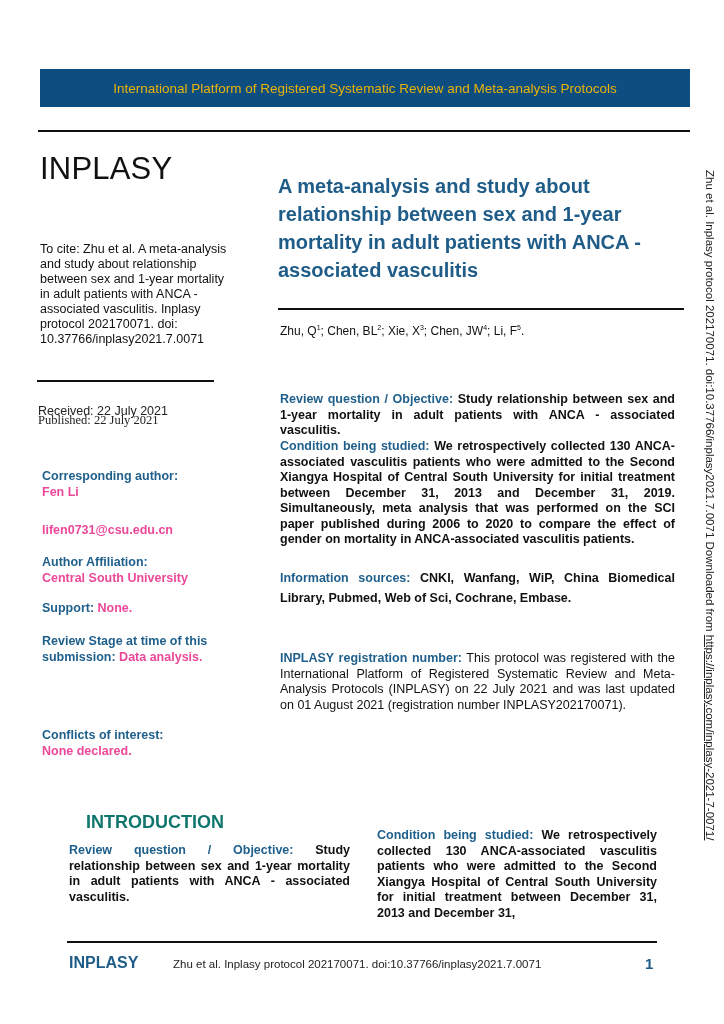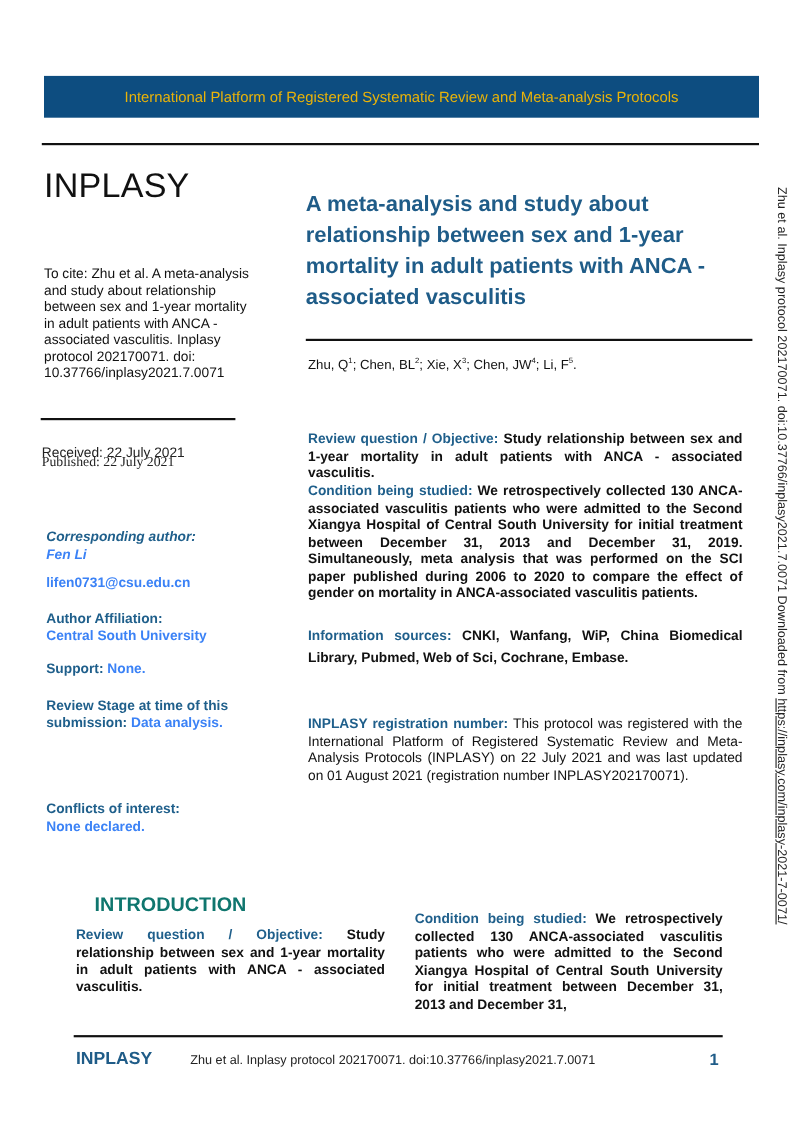--- a/index.html
+++ b/index.html
@@ -18,21 +18,21 @@
       left: 40px; top: 150px; font-size: 31px; line-height: 38px;
       font-weight: normal; color: #111; letter-spacing: 0.2px;
     }
     .cite {
       left: 40px; top: 242px; width: 190px; font-size: 12.5px; line-height: 15px;
       color: #111;
     }
     .meta { left: 38px; font-size: 12.5px; color: #222; }
     .side-block { left: 42px; width: 200px; font-size: 12.5px; line-height: 16px; font-weight: bold; }
     .blue { color: #1f5f8b; font-weight: bold; }
-    .dark { color: #3b82f6; font-weight: bold; }
+    .dark { color: #ec4899; font-weight: bold; }
     .title-main {
       left: 278px; top: 172px; width: 400px; font-size: 20px; line-height: 28px;
       font-weight: bold; color: #1f5c88;
     }
     .authors { left: 280px; top: 324px; font-size: 12px; color: #111; }
     .authors sup { font-size: 7px; vertical-align: super; }
     .abstract {
       left: 280px; width: 395px; font-size: 12.5px; line-height: 15.5px;
       text-align: justify; font-weight: bold; color: #111;
     }
@@ -64,21 +64,21 @@
   <div>INPLASY</div>
 </div>
 
 <div class="abs cite">To cite: Zhu et al. A meta-analysis and study about relationship between sex and 1-year mortality in adult patients with ANCA - associated vasculitis. Inplasy protocol 202170071. doi: 10.37766/inplasy2021.7.0071</div>
 
 <div class="abs rule" style="left:37px; top:380px; width:177px; height:2px;"></div>
 
 <div class="abs meta" style="top:404px;">Received: 22 July 2021</div>
 <div class="abs meta" style="top:413px;font-family:Liberation Serif, serif;">Published: 22 July 2021</div>
 
-<div class="abs side-block" style="top:480px;font-style:italic;">
+<div class="abs side-block" style="top:468px;">
   <div class="blue">Corresponding author:</div>
   <div class="dark">Fen Li</div>
 </div>
 <div class="abs side-block" style="top:522px;">
   <span class="dark">lifen0731@csu.edu.cn</span>
 </div>
 <div class="abs side-block" style="top:554px;">
   <div class="blue">Author Affiliation:</div>
   <div class="dark">Central South University</div>
 </div>

